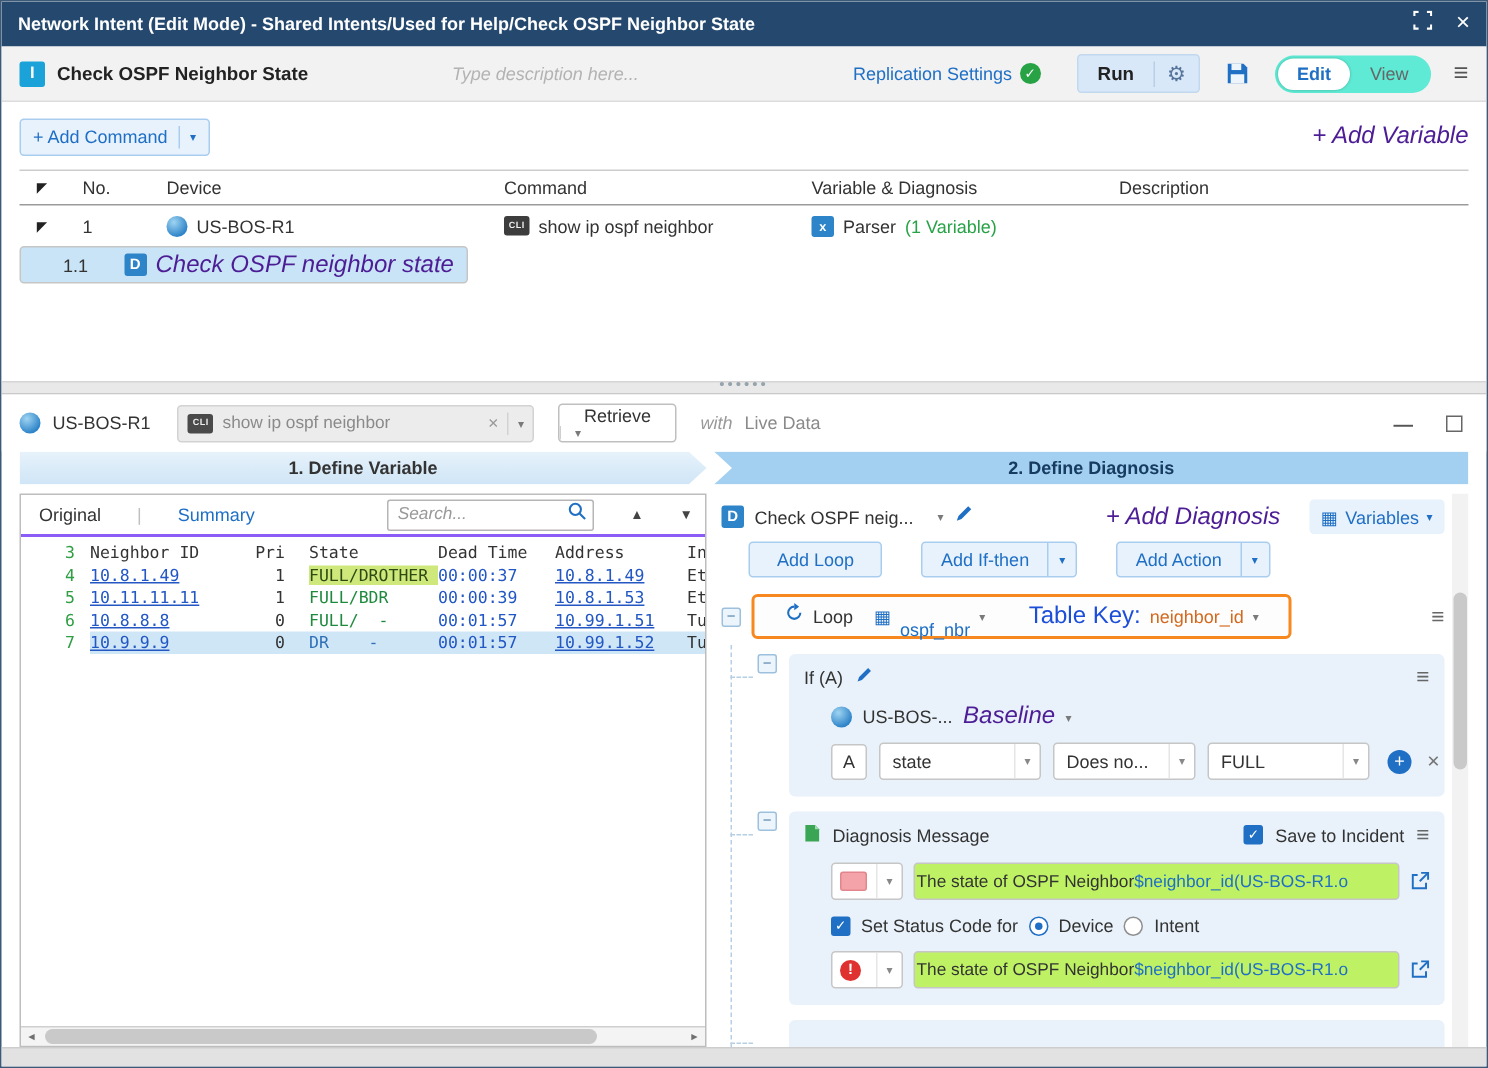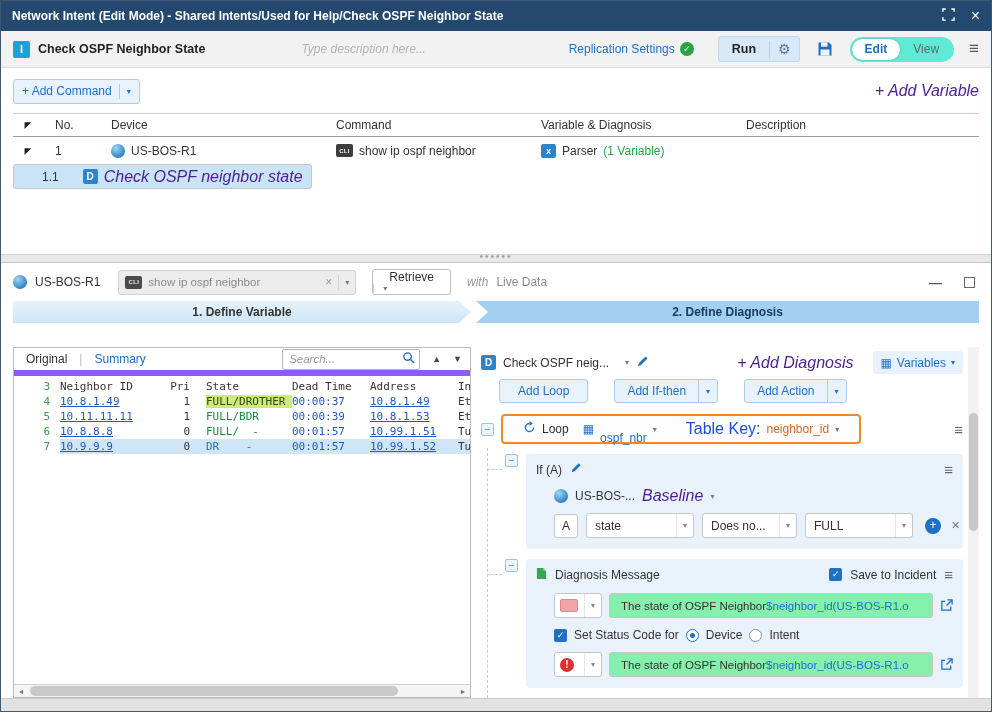--- a/index.html
+++ b/index.html
@@ -69,31 +69,31 @@
   .cmd-select .sb-div { background:#d2d2d2; }
   .retrieve { display:inline-flex; height:26px; border:1px solid #bfbfbf; border-radius:3px; overflow:hidden; margin-left:8px; background:#fff;flex-direction:column; }
   .retrieve-main { padding:0 16px; font-size:12px; color:#333; display:flex; align-items:center; }
   .retrieve-arrow { width:23px; border-left:1px solid #cfcfcf; display:flex; align-items:center; justify-content:center; }
   .with { font-size:12px; color:#999; font-style:italic; margin-left:8px; }
   .livedata { font-size:12px; color:#8a8a8a; }
   .min-ic { color:#555; font-size:13px; font-weight:bold; }
   .max-ic { width:11px; height:11px; border:1.5px solid #666; display:inline-block; margin-left:14px; margin-right:4px; }
 
   
-  .panel-headers { display:flex; gap:5px; padding:0 12px; height:22px; flex:none; margin-bottom:24px; }
+  .panel-headers { display:flex; gap:5px; padding:0 12px; height:22px; flex:none; margin-bottom:6px; }
   .ph { display:flex; align-items:center; justify-content:center; font-size:12px; font-weight:bold; }
   .ph-left { width:458px; flex:none; background:linear-gradient(#e7f2fb,#cfe5f6); color:#333; clip-path:polygon(0 0,calc(100% - 12px) 0,100% 50%,calc(100% - 12px) 100%,0 100%); }
   .ph-right { flex:1; background:#a3d0f0; color:#173c61; clip-path:polygon(0 0,100% 0,100% 100%,0 100%,12px 50%); }
 
   
   .panels { flex:1; display:flex; padding:0 12px; gap:8px; min-height:0; }
 
   
   .var-panel { width:458px; flex:none; border:1px solid #bdbdbd; display:flex; flex-direction:column; min-height:0; }
-  .vp-tabs { height:28px; display:flex; align-items:center; padding:0 8px 0 12px; gap:12px; border-bottom:6px solid #8b5cf6; flex:none; }
+  .vp-tabs { height:28px; display:flex; align-items:center; padding:0 8px 0 12px; gap:24px; border-bottom:2px solid #8b5cf6; flex:none; }
   .tab { font-size:12px; color:#333; }
   .tab.active { color:#1f6fc5; }
   .tab-div { color:#c0c0c0; font-size:12px; }
   .searchbox { margin-left:auto; width:138px; height:21px; border:1px solid #b5b5b5; border-radius:2px; display:flex; align-items:center; padding:0 4px 0 6px; background:#fff; }
   .searchbox input { border:none; outline:none; width:100%; font-size:11.5px; font-style:italic; color:#555; font-family:inherit; background:transparent; }
   .searchbox input::placeholder { color:#999; font-style:italic; }
   .updown { font-size:9px; color:#444; }
   .code { flex:1; font-family:"DejaVu Sans Mono", monospace; font-size:11px; overflow:hidden; padding-top:3px; color:#333; }
   .crow { display:flex; height:15px; align-items:center; white-space:pre; }
   .lnum { width:46px; text-align:right; padding-right:10px; color:#2f9e44; flex:none; }
@@ -148,21 +148,21 @@
   .sel-arrow { padding:0 6px; color:#888; font-size:8px; margin-left:6px; height:100%; display:inline-flex; align-items:center; border-left:1px solid #e6e6e6; }
   .w110 { width:108px; flex:none; }
   .w95 { width:95px; flex:none; }
   .addc { width:16px; height:16px; border-radius:50%; background:#1f6fc5; color:#fff; font-size:12px; line-height:15px; text-align:center; margin-left:4px; flex:none; }
   .delc { color:#777; font-size:11px; margin-left:2px; }
   .cb { width:13px; height:13px; background:#1f6fc5; border-radius:2px; color:#fff; font-size:9px; line-height:13px; text-align:center; flex:none; }
   .msg-row { display:flex; align-items:center; gap:7px; margin:10px 0 0 18px; }
   .swsel { width:48px; padding-left:5px; flex:none; }
   .swatch { width:19px; height:13px; background:#f4a3a8; border:1px solid #e2858c; border-radius:2px; }
   .alert-ic { width:14px; height:14px; border-radius:50%; background:#e03131; color:#fff; font-size:10px; font-weight:bold; line-height:14px; text-align:center; }
-  .txt-input { flex:1; height:25px; background:#86efac; border:1px solid #c6c6c6; border-radius:3px; display:flex; align-items:center; padding:0 11px; font-size:11.5px; color:#333; white-space:nowrap; overflow:hidden; }
+  .txt-input { flex:1; height:25px; background:#bef264; border:1px solid #c6c6c6; border-radius:3px; display:flex; align-items:center; padding:0 1px; font-size:11.5px; color:#333; white-space:nowrap; overflow:hidden; }
   .txt-input .var { color:#1f6fc5; }
   .ext { display:inline-flex; flex:none; }
   .msg-status { display:flex; align-items:center; gap:7px; margin:10px 0 0 18px; font-size:12px; color:#333; }
   .radio { width:13px; height:13px; border-radius:50%; border:1px solid #8f8f8f; background:#fff; flex:none; position:relative; }
   .radio.checked { border-color:#1f6fc5; }
   .radio.checked::after { content:""; position:absolute; inset:3px; background:#1f6fc5; border-radius:50%; }
   .gap18 { margin-left:0; }
   .partial { flex:1; height:26px; background:#e9f2fb; border-radius:4px 4px 0 0; }
   .ph-spacer13 { width:13px; flex:none; }
   .vscroll { position:absolute; right:0; top:0; bottom:0; width:11px; background:#f2f2f2; }

